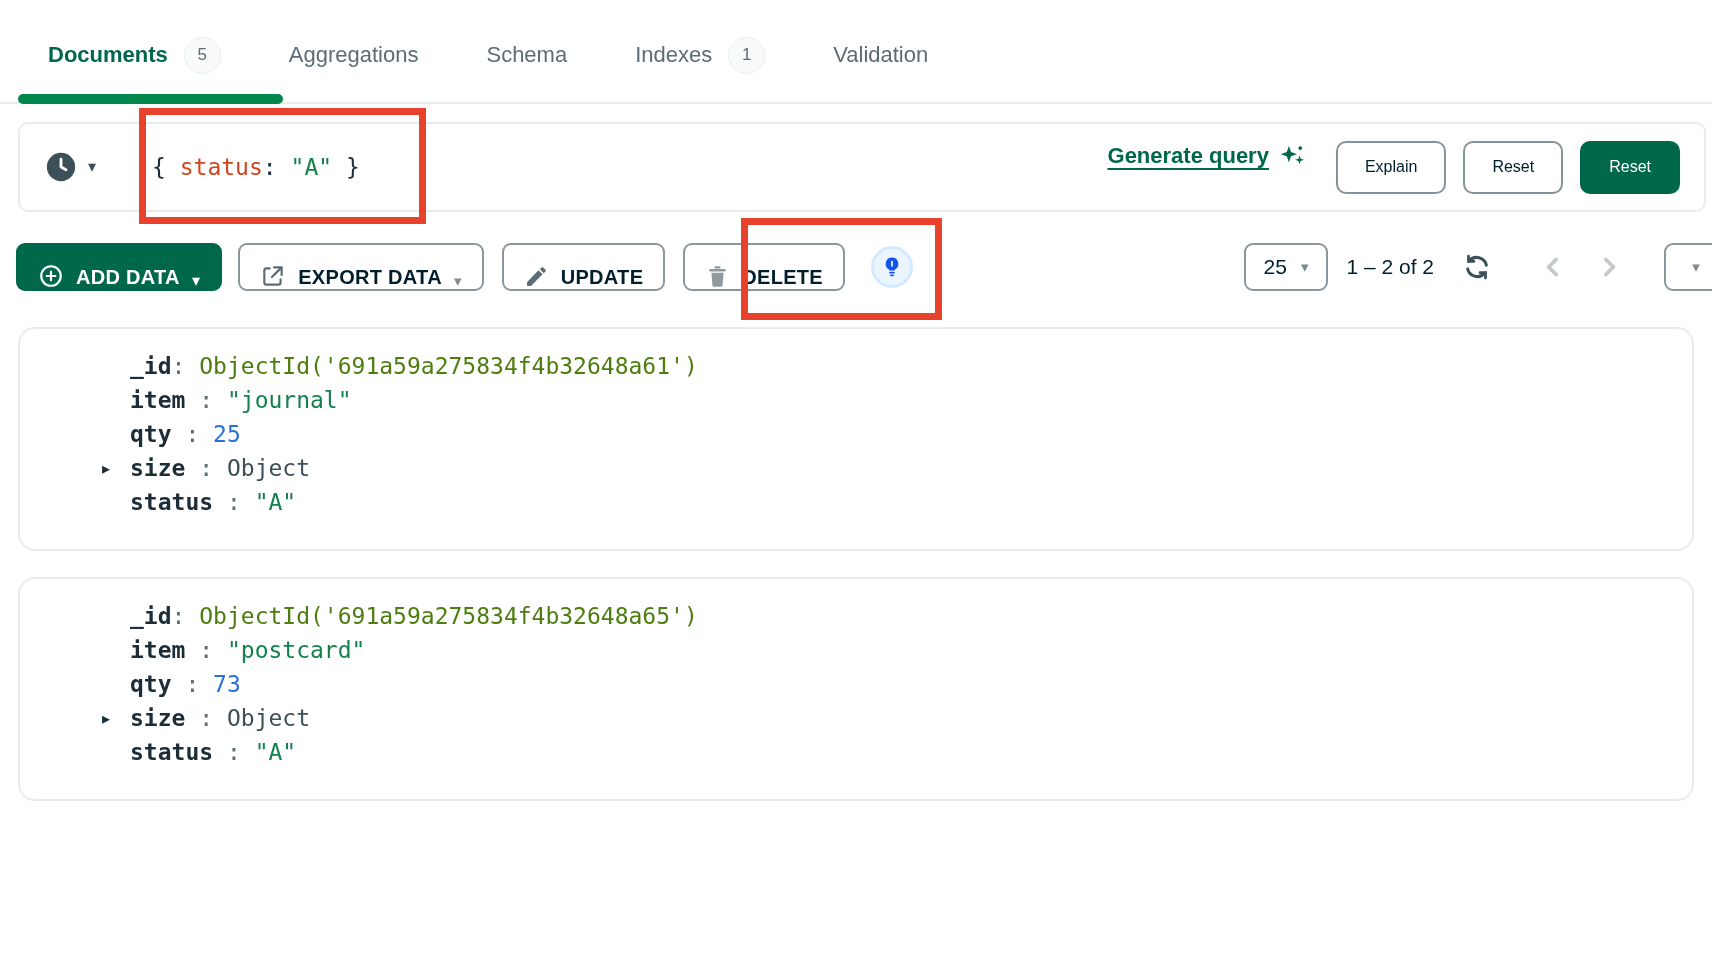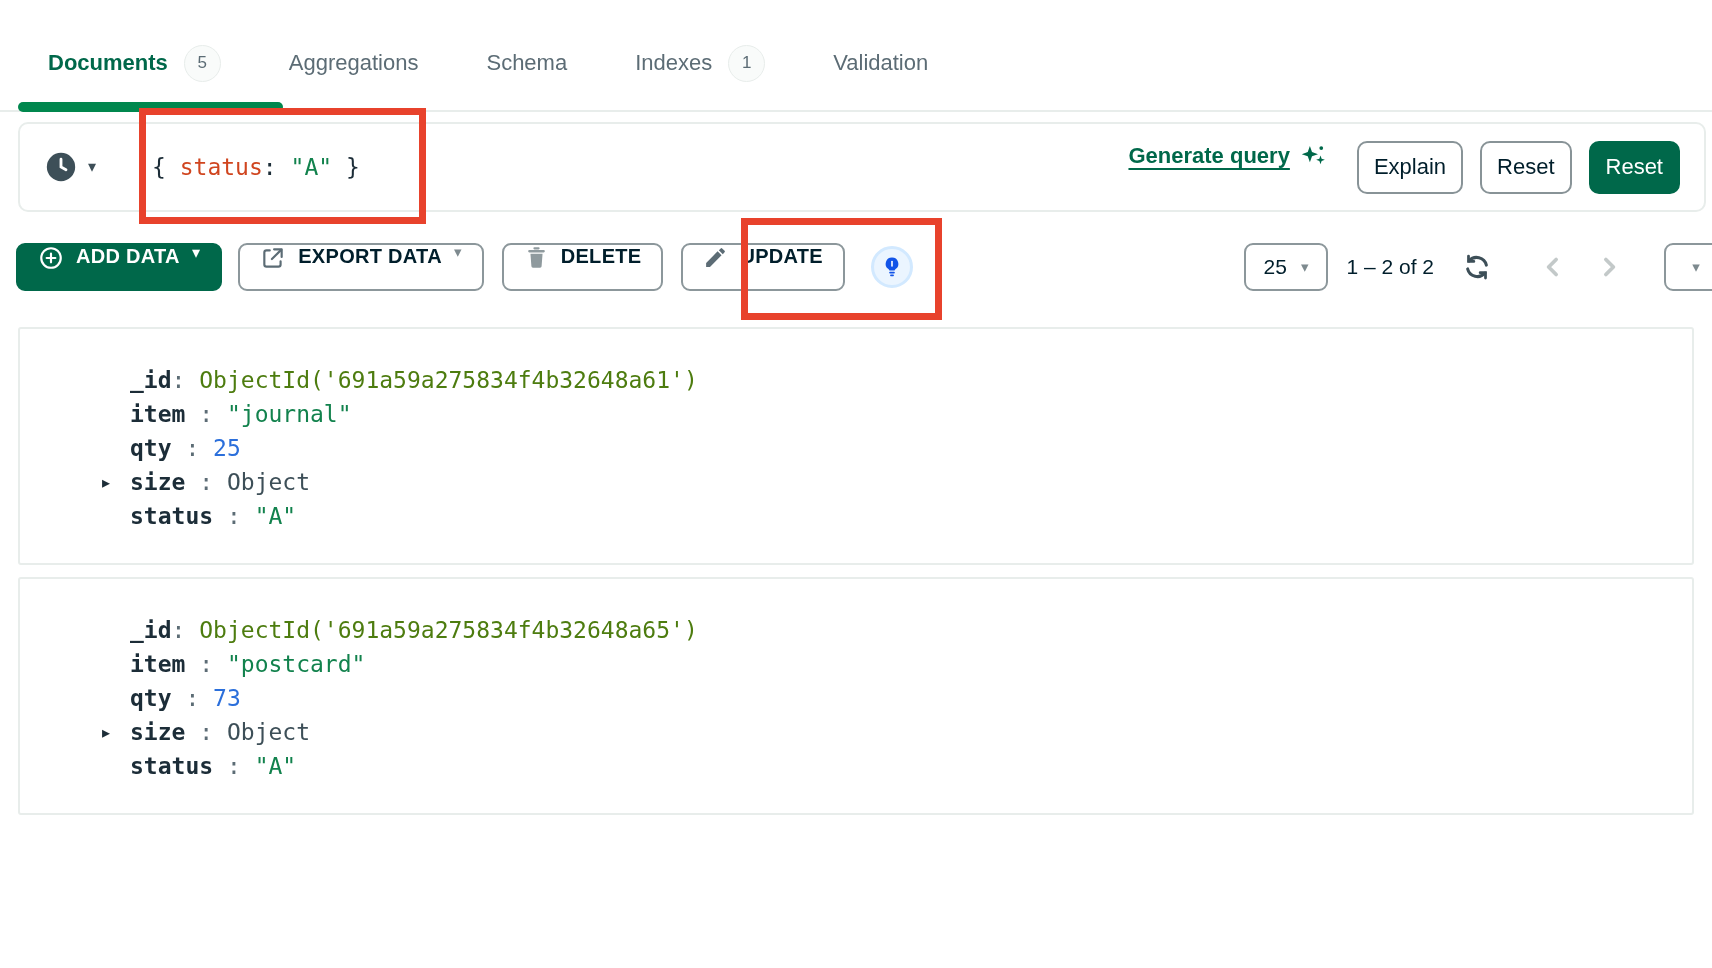--- a/index.html
+++ b/index.html
@@ -1,58 +1,58 @@
 <!DOCTYPE html>
 <html><head>
 <meta charset="utf-8">
 <style>
   *{box-sizing:border-box}
   html,body{margin:0;padding:0}
   body{width:1712px;height:968px;background:#fff;font-family:"Liberation Sans",sans-serif;color:#001E2B}
   .page{position:relative;width:1712px;height:968px;overflow:hidden;background:#fff}
 
   
-  .tabbar{position:absolute;top:16px;left:0;right:0;height:96px;border-bottom:2px solid #E8EDEB}
+  .tabbar{position:absolute;top:8px;left:0;right:0;height:96px;border-bottom:2px solid #E8EDEB}
   .tabs{display:flex;align-items:center;height:100%;padding-left:48px;gap:68px}
   .tab{display:flex;align-items:center;gap:16px;font-size:22px;font-weight:500;color:#5C6C75;cursor:pointer;white-space:nowrap}
   .tab.active{color:#00684A;font-weight:700}
   .badge{width:37px;height:37px;border-radius:50%;background:#F9FBFA;border:1px solid #E8EDEB;display:flex;align-items:center;justify-content:center;font-size:17px;font-weight:500;color:#5C6C75}
   .tab-underline{position:absolute;left:18px;bottom:-2px;width:265px;height:10px;border-radius:8px;background:#00874E}
 
   
   .querybar{position:absolute;top:122px;left:18px;right:6px;height:90px;border:2px solid #E8EDEB;border-radius:10px;background:#fff;display:flex;align-items:center;padding:0 24px}
   .history-btn{display:flex;align-items:center;gap:10px;background:none;border:none;cursor:pointer;padding:0}
   .querytext{font-family:"DejaVu Sans Mono",monospace;font-size:23px;margin-left:56px;white-space:pre;display:flex;cursor:text}
   .tok-brace,.tok-colon{color:#1C2D38}
   .tok-field{color:#D0451F}
   .tok-string{color:#12824D}
   .qb-right{margin-left:auto;display:flex;align-items:flex-start;gap:17px}
   .genquery{display:flex;align-items:center;gap:8px;color:#00684A;font-weight:700;font-size:22px;cursor:pointer;margin-right:12px}
   .genquery .lbl{text-decoration:underline;text-underline-offset:5px;text-decoration-thickness:2px}
-  .btn{height:53px;padding:0 15px;border:2px solid #889397;border-radius:10px;background:#fff;font-size:22px;font-weight:500;font-family:inherit;color:#001E2B;cursor:pointer}
+  .btn{height:53px;padding:0 27px;border:2px solid #889397;border-radius:10px;background:#fff;font-size:16px;font-weight:500;font-family:inherit;color:#001E2B;cursor:pointer}
   .btn-primary{background:#00684A;border-color:#00684A;color:#fff}
 
   
   .toolbar{position:absolute;top:243px;left:16px;right:0;height:48px;display:flex;align-items:center}
-  .tb-btn{height:48px;display:flex;align-items:flex-start;gap:12px;border:2px solid #8C979B;border-radius:9px;background:#fff;padding:0 20px;font-size:20px;font-weight:700;letter-spacing:.3px;color:#001E2B;cursor:pointer;font-family:inherit;white-space:nowrap}
+  .tb-btn{height:48px;display:flex;align-items:flex-end;gap:12px;border:2px solid #8C979B;border-radius:9px;background:#fff;padding:0 20px;font-size:20px;font-weight:700;letter-spacing:.3px;color:#001E2B;cursor:pointer;font-family:inherit;white-space:nowrap}
   .tb-green{background:#00684A;border-color:#00684A;color:#fff}
   .ml30{margin-left:16px}.ml18{margin-left:18px}
   .caret{font-family:"DejaVu Sans",sans-serif;font-size:16px;line-height:1}
   .caret-dark{color:#3D4F58}.caret-white{color:#fff}.caret-gray{color:#7E8A8F;font-size:15px}
   .lightbulb{width:42px;height:42px;border-radius:50%;background:#EBF5FF;border:3px solid #D2E9FF;display:flex;align-items:center;justify-content:center;margin-left:26px;cursor:pointer;flex:none}
   .tb-right{margin-left:auto;display:flex;align-items:center}
   .pagesize{height:48px;display:flex;align-items:center;gap:14px;border:2px solid #8C979B;border-radius:9px;background:#fff;padding:0 18px;font-size:21px;color:#001E2B;cursor:pointer;font-family:inherit;margin-right:18px}
   .range{font-size:21px;color:#001E2B;margin-right:28px;white-space:nowrap}
   .icon-btn{background:none;border:none;cursor:pointer;display:flex;align-items:center;padding:0}
   .refresh{margin-right:46px}
   .chev-l{margin-right:26px}.chev-r{margin-right:40px}
   .cutbtn{height:48px;width:64px;border:2px solid #8C979B;border-radius:9px;background:#fff;display:flex;align-items:center;justify-content:center;cursor:pointer;margin-right:-16px;flex:none}
 
   
-  .doc-card{position:absolute;left:18px;width:1676px;border:2px solid #E8EDEB;border-radius:3px;background:#fff;padding:34px 0 30px;cursor:pointer}
+  .doc-card{position:absolute;left:18px;width:1676px;border:2px solid #E8EDEB;border-radius:17px;background:#fff;padding:20px 0 30px;cursor:pointer}
   .doc-line{display:flex;align-items:center;height:34px;padding-left:82px;font-family:"DejaVu Sans Mono",monospace;font-size:23px}
   .expand-caret{width:28px;flex:none;font-family:"DejaVu Sans",sans-serif;font-size:16px;color:#1C2D38}
   .doc-key{font-weight:700;color:#1C2D38}
   .doc-sep{color:#5C6C75;white-space:pre}
   .val-objectid{color:#4d7c0f}
   .val-string{color:#12824D}
   .val-number{color:#2B6FDB}
   .val-object{color:#3D4F58}
 
   
@@ -137,36 +137,36 @@
             <path d="M13 4h7v7"></path>
             <path d="M19.5 4.5L11 13"></path>
           </svg>
       </span>
       <span>EXPORT DATA</span>
       <span class="caret caret-gray">▾</span>
     </button>
 
     <button class="tb-btn ml18">
       <span style="display:flex">
+        <svg width="25" height="25" viewBox="0 0 24 24" fill="#5C6C75">
+            <path d="M3 17.3V21h3.7L17.8 9.9 14 6.1 3 17.3zM20.7 7a1 1 0 0 0 0-1.4l-2.3-2.3a1 1 0 0 0-1.4 0L15.2 5l3.8 3.8L20.7 7z"></path>
+          </svg>
+      </span>
+      <span>UPDATE</span>
+    </button>
+
+    <button class="tb-btn ml18">
+      <span style="display:flex">
         <svg width="25" height="25" viewBox="0 0 24 24" fill="#8F9A9E">
             <path d="M6.2 8.5h11.6l-.9 12a1.5 1.5 0 0 1-1.5 1.4H8.6a1.5 1.5 0 0 1-1.5-1.4l-.9-12z"></path>
             <rect x="4" y="4.8" width="16" height="2.3" rx="1.1"></rect>
             <rect x="9" y="2.2" width="6" height="2" rx="1"></rect>
           </svg>
       </span>
       <span>DELETE</span>
-    </button>
-
-    <button class="tb-btn ml18">
-      <span style="display:flex">
-        <svg width="25" height="25" viewBox="0 0 24 24" fill="#5C6C75">
-            <path d="M3 17.3V21h3.7L17.8 9.9 14 6.1 3 17.3zM20.7 7a1 1 0 0 0 0-1.4l-2.3-2.3a1 1 0 0 0-1.4 0L15.2 5l3.8 3.8L20.7 7z"></path>
-          </svg>
-      </span>
-      <span>UPDATE</span>
     </button>
 
     <button class="lightbulb">
       <span style="display:flex">
         <svg width="24" height="24" viewBox="0 0 24 24" fill="#1254E8">
             <path d="M12 2.5a6.3 6.3 0 0 0-3.6 11.5c.5.4.9 1 1 1.6h5.2c.1-.6.5-1.2 1-1.6A6.3 6.3 0 0 0 12 2.5z"></path>
             <rect x="9.2" y="16.8" width="5.6" height="1.7" rx=".8"></rect>
             <rect x="10.1" y="19.5" width="3.8" height="1.7" rx=".8"></rect>
             <path d="M12 6.5v4.5" stroke="#fff" stroke-width="1.6" stroke-linecap="round"></path>
           </svg>

